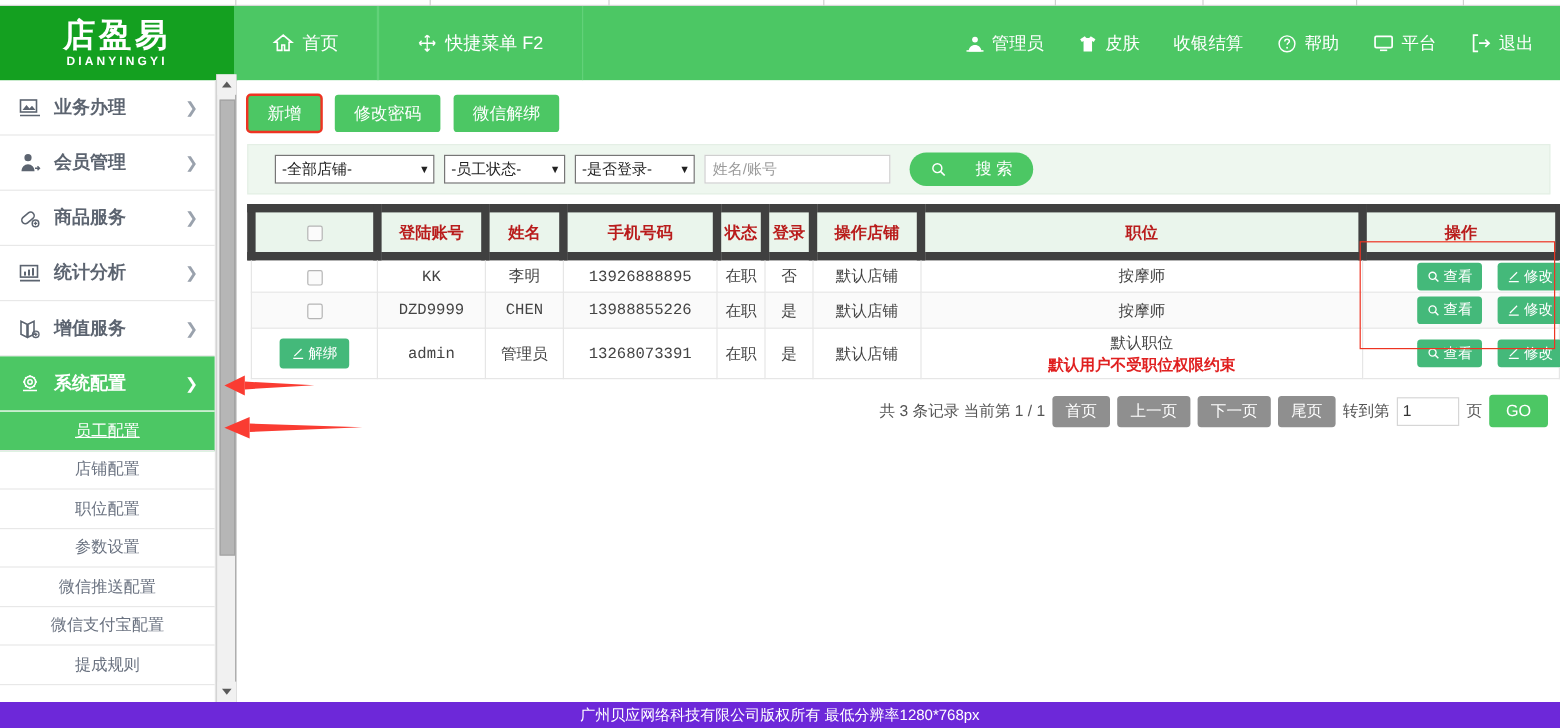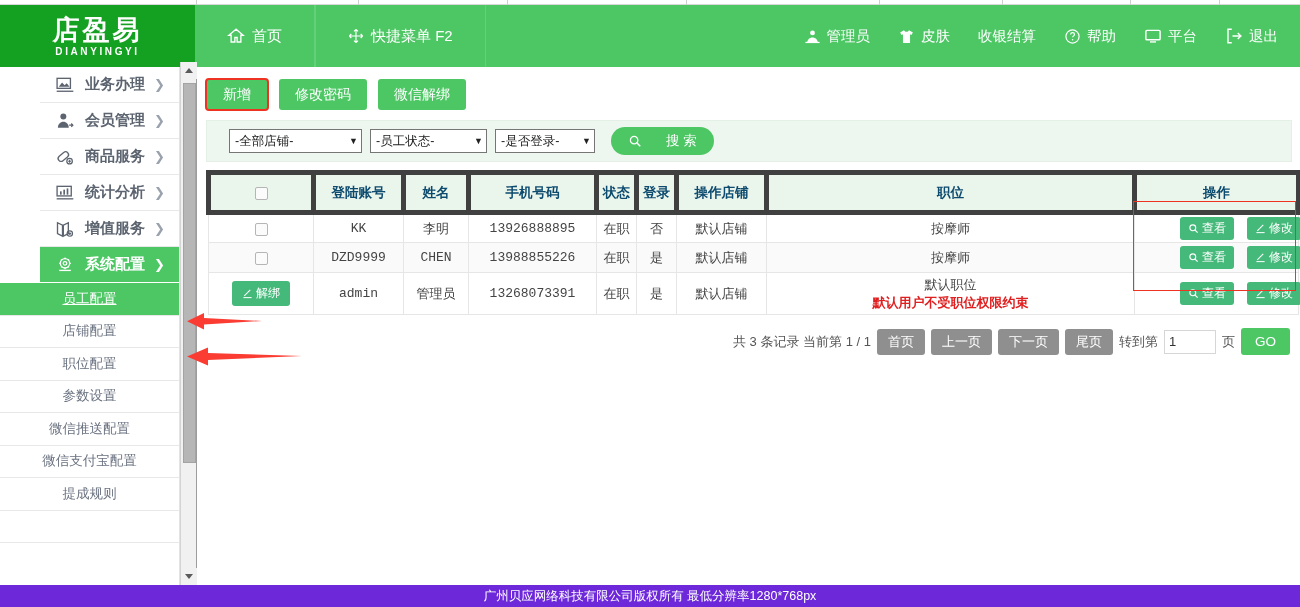--- a/index.html
+++ b/index.html
@@ -52,23 +52,23 @@
     gap: 6px; color: #ffffff; font-size: 14.5px; cursor: pointer; white-space: nowrap;
   }
   .ico { display: inline-flex; align-items: center; justify-content: center; }
 
   
   .sidebar {
     position: absolute; left: 0; top: 67px; width: 180px; height: 518px;
     background: #ffffff; border-right: 1px solid #e3e3e3; overflow: hidden;
   }
   .side-main {
-    height: 36px; display: flex; align-items: center; padding: 0 14px;
+    height: 46px; display: flex; align-items: center; padding: 0 14px;
     border-bottom: 1px solid #e8e8e8; color: #5c6470; font-size: 15px;
-    font-weight: bold; cursor: pointer; position: relative; margin-left: 40px;
+    font-weight: bold; cursor: pointer; position: relative;
   }
   .side-main .si { width: 22px; display: inline-flex; justify-content: center; margin-right: 9px; }
   .side-main .chev { position: absolute; right: 14px; color: #9aa2ad; font-size: 13px; }
   .side-main.active { background: #4cc764; color: #ffffff; border-bottom: 1px solid #ffffff; }
   .side-main.active .chev { color: #ffffff; }
   .side-sub {
     height: 32.5px; display: flex; align-items: center; justify-content: center;
     border-bottom: 1px solid #e8e8e8; color: #6a7280; font-size: 13.5px; cursor: pointer;
   }
   .side-sub.active { background: #4cc764; color: #ffffff; text-decoration: underline; }
@@ -121,22 +121,22 @@
     margin-left: 8px; background: #4cc764; color: #ffffff; border: none;
     border-radius: 15px; height: 28px; padding: 0 17px; font-size: 13.5px;
     display: flex; align-items: center; gap: 24px; cursor: pointer;
     font-family: "Liberation Sans", sans-serif;
   }
 
   
   .tbl-wrap { margin: 8px 4px 0 8px; position: relative; }
   table.grid { width: 1090px; border-collapse: collapse; table-layout: fixed; }
   table.grid th {
-    background: #eaf5ec; border: 5px solid #404040; height: 40px;
-    font-size: 13.5px; color: #0c4a6e; font-weight: bold;
+    background: #eaf5ec; border: 7px solid #404040; height: 40px;
+    font-size: 13.5px; color: #b91c1c; font-weight: bold;
   }
   table.grid td {
     border: 1px solid #e6e6e6; height: 30px; text-align: center;
     font-size: 13px; color: #444; background: #ffffff;
   }
   table.grid tr.alt td { background: #fafafa; }
   .mono { font-family: "Liberation Mono", "DejaVu Sans Mono", monospace; font-size: 12.5px; }
   .cb {
     width: 13px; height: 13px; border: 1px solid #b5b5b5; background: #fbfbfb;
     display: inline-block; vertical-align: middle; border-radius: 2px;
@@ -389,28 +389,29 @@
       <button class="btn-green highlight">新增</button>
       <button class="btn-green">修改密码</button>
       <button class="btn-green">微信解绑</button>
     </div>
 
     <div class="filterbar">
       <div class="sel" style="width:133px">
         <span>-全部店铺-</span>
         <span class="caret">▼</span>
       </div>
-      <div class="sel" style="width:117px">
+      <div class="sel" style="width:101px">
         <span>-员工状态-</span>
         <span class="caret">▼</span>
       </div>
       <div class="sel" style="width:100px">
         <span>-是否登录-</span>
         <span class="caret">▼</span>
       </div>
+      <div class="txt">姓名/账号</div>
       <button class="btn-search">
         <span class="ico">
           <svg width="14" height="14" viewBox="0 0 24 24">
               <circle cx="10.5" cy="10.5" r="6.4" fill="none" stroke="#fff" stroke-width="2.1"></circle>
               <path d="M15.4 15.4 21 21" stroke="#fff" stroke-width="2.4"></path>
             </svg>
         </span>
         <span>搜 索</span>
       </button>
     </div>

